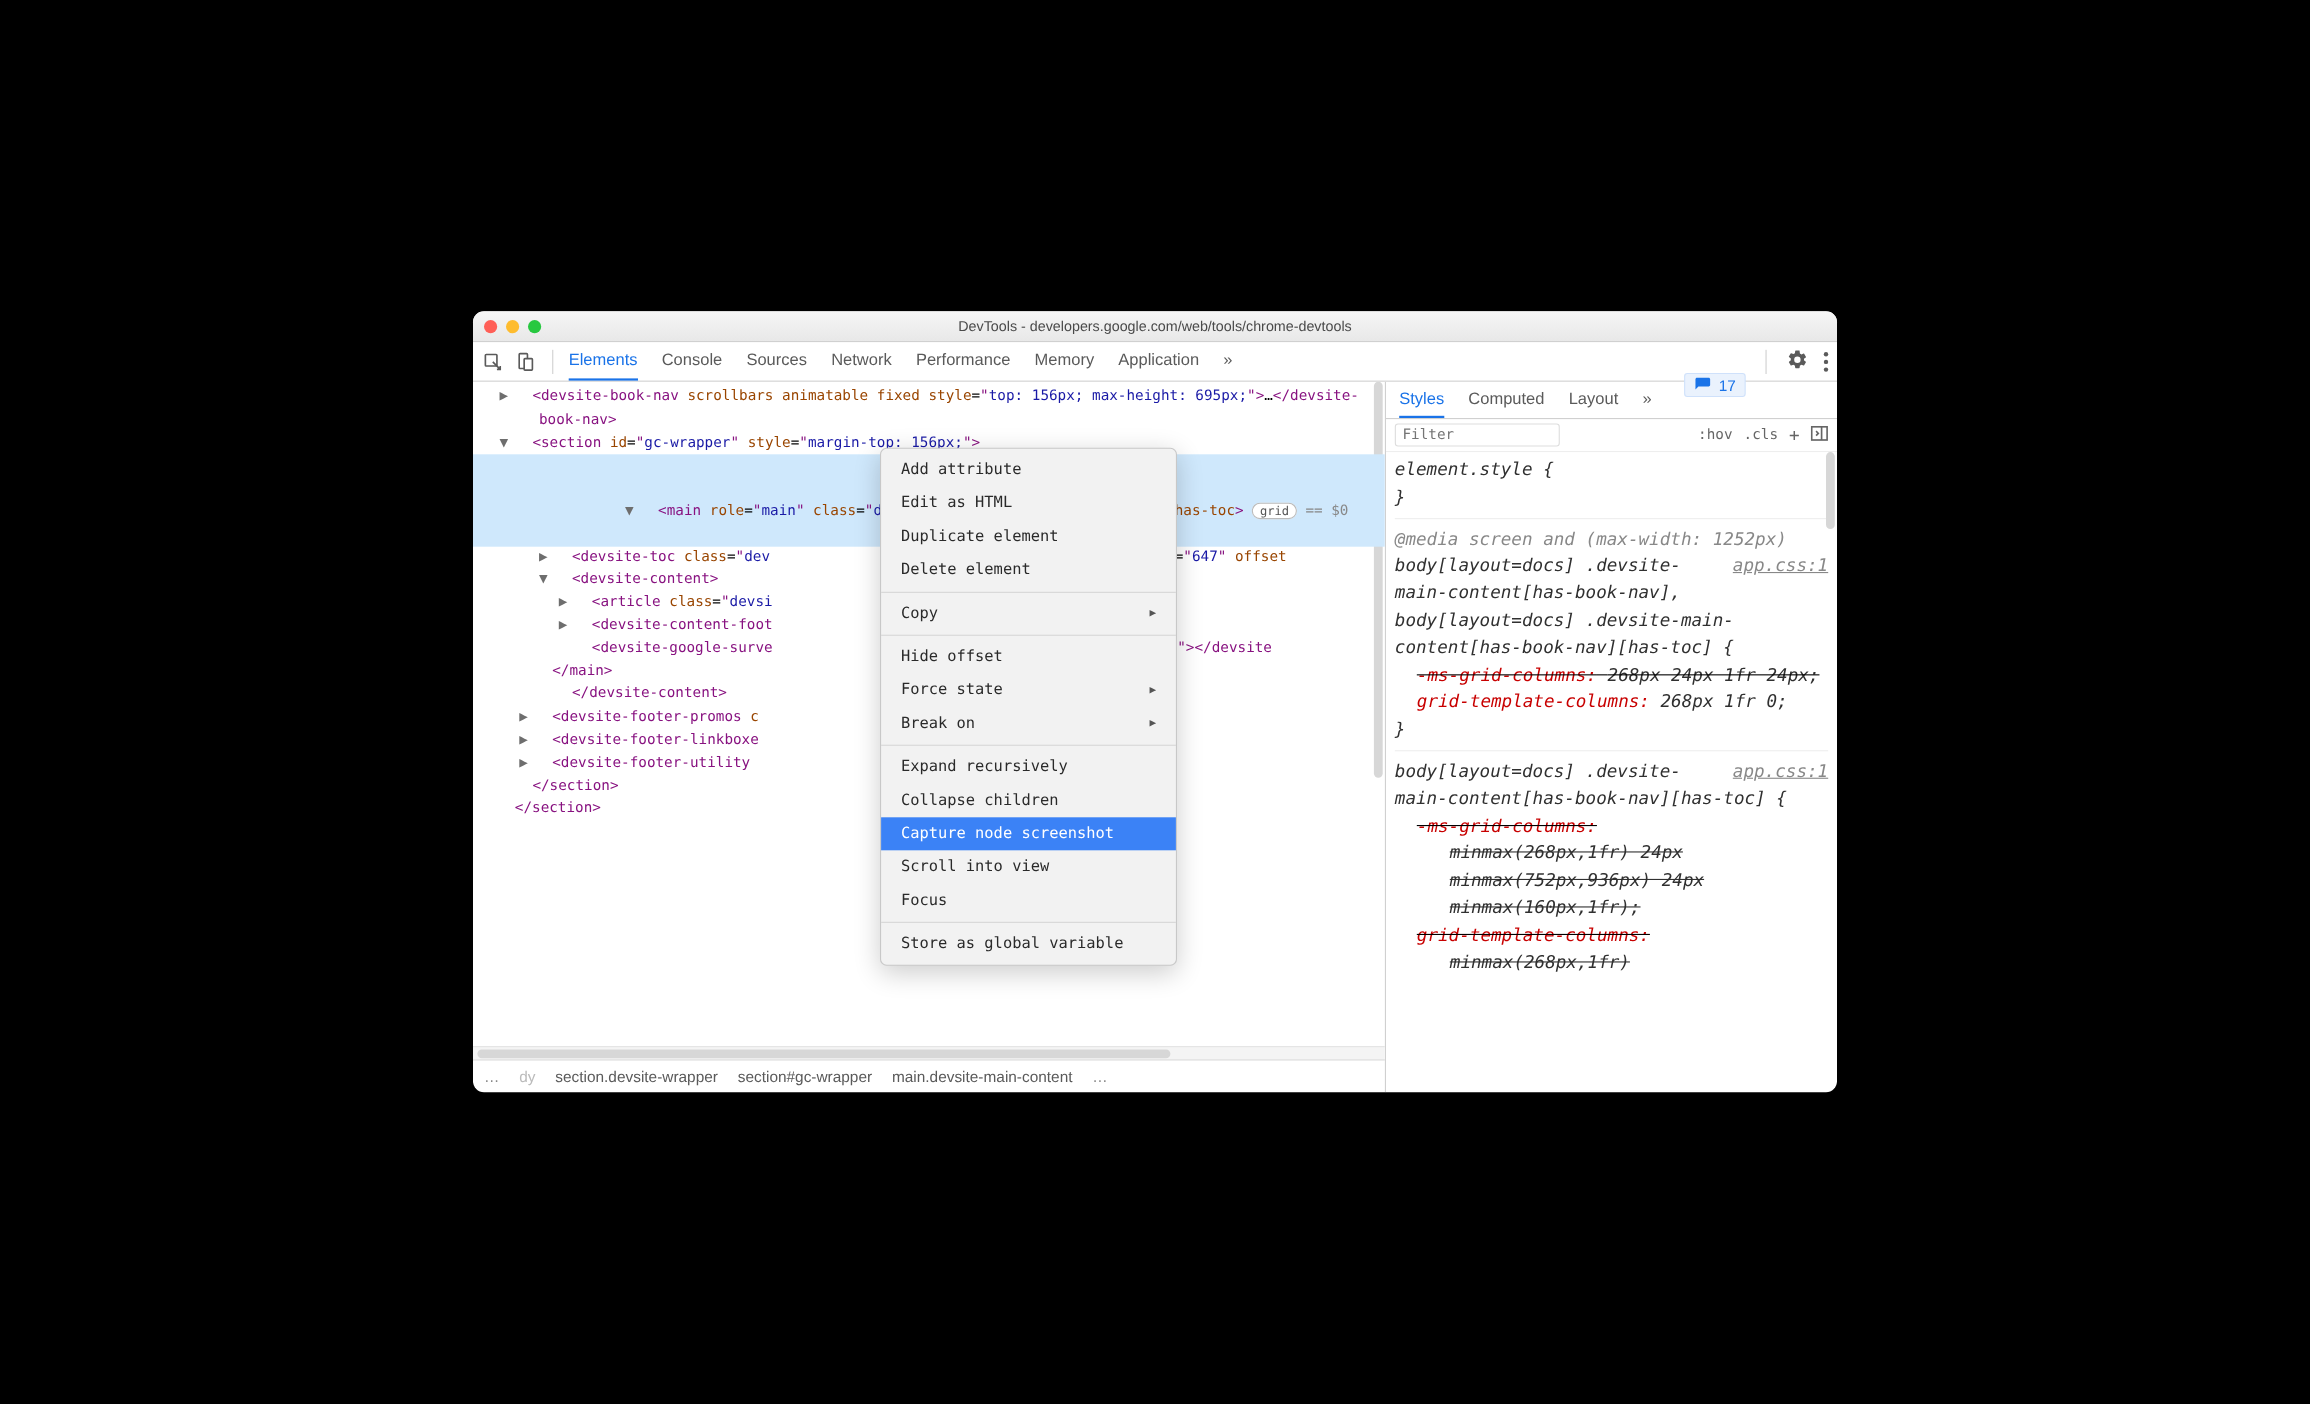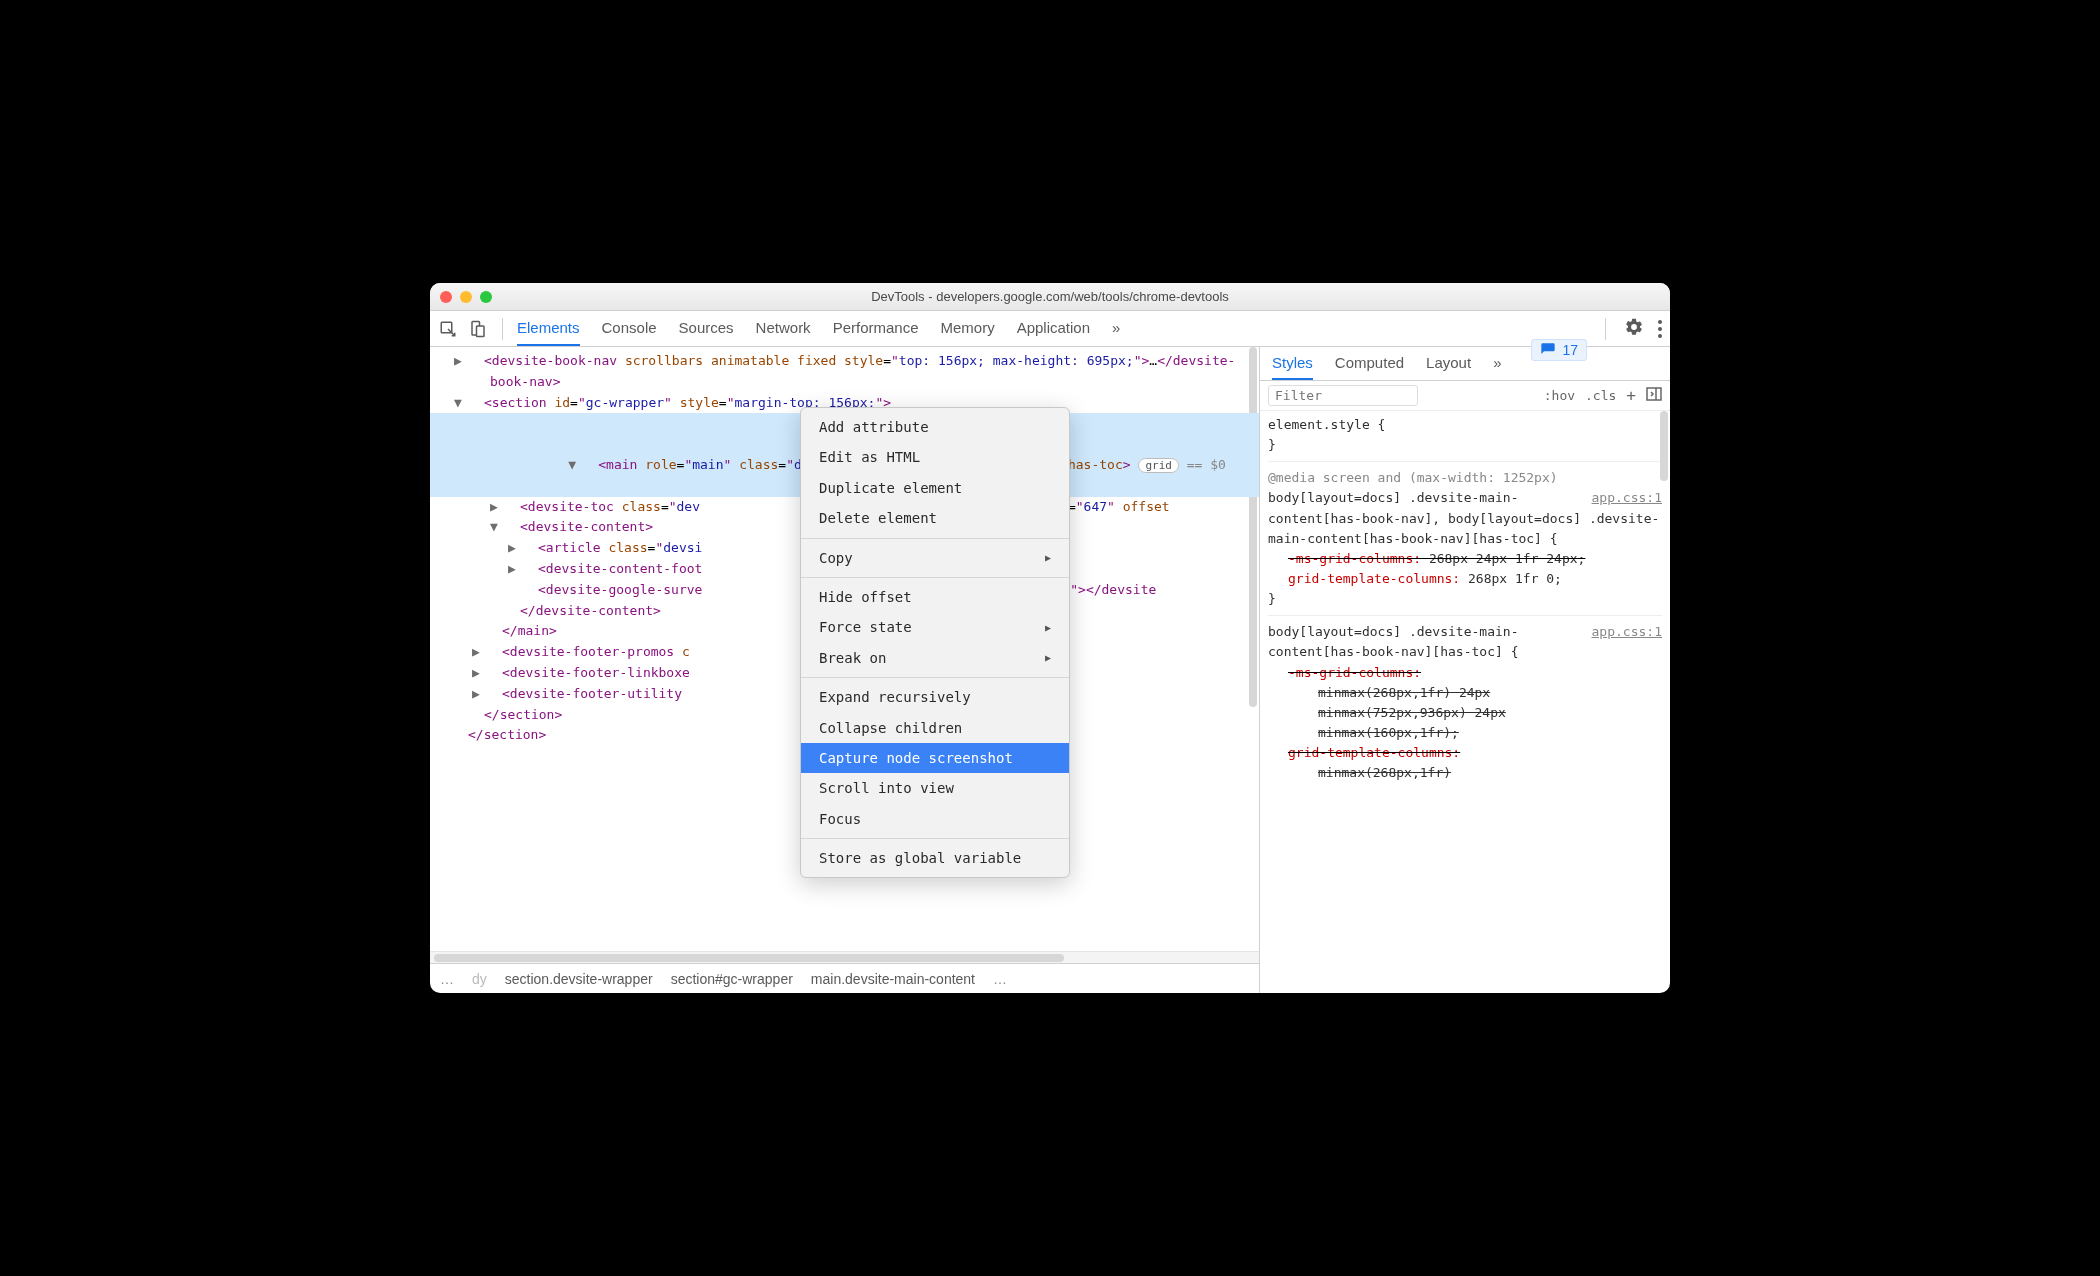--- a/index.html
+++ b/index.html
@@ -89,21 +89,21 @@
 
   
   .right { width:410px; display:flex; flex-direction:column; overflow:hidden; }
   .rtabs { height:34px; border-bottom:1px solid #d0d0d0; display:flex; align-items:center; gap:22px; padding:0 12px; font-size:15px; color:#5a5a5a; }
   .rtab { height:100%; display:flex; align-items:center; border-bottom:2px solid transparent; cursor:pointer; }
   .rtab.active { color:#1a73e8; border-bottom-color:#1a73e8; }
   .rfilter { height:30px; border-bottom:1px solid #eee; display:flex; align-items:center; gap:10px; padding:0 8px; font-family:Menlo,monospace; font-size:13px; color:#666;justify-content:space-between; }
   .rfilter input { border:1px solid #ddd; border-radius:3px; padding:2px 6px; font-size:13px; width:150px; font-family:Menlo,monospace; color:#888; }
   .rfilter .hov { }
   .rfilter .plus { font-size:16px; }
-  .rpanel { flex:1; overflow:hidden; font-family:Menlo,monospace; font-size:13px; line-height:1.55; padding:4px 8px; position:relative; }
+  .rpanel { flex:1; overflow:hidden; font-family:Menlo,monospace; font-size:16px; line-height:1.55; padding:4px 8px; position:relative;font-style:italic; }
   .rule { border-bottom:1px solid #eee; padding-bottom:6px; margin-bottom:6px; }
   .sel { color:#303030; }
   .prop { color:#c80000; }
   .val { color:#303030; }
   .strike { text-decoration:line-through; }
   .srclink { float:right; color:#888; text-decoration:underline; }
   .gray { color:#888; }
   .rvscroll { position:absolute; right:0; top:0; bottom:0; width:12px; }
   .rvscroll .vthumb { position:absolute; top:0; width:8px; right:2px; height:70px; background:#d7d7d7; border-radius:4px; }
 
@@ -206,23 +206,23 @@
         <div class="line indent3"><span class="arrow">▶</span><span class="punct">&lt;</span><span class="tag">devsite-toc</span> <span class="attrname">class</span>=<span class="punct">"</span><span class="attrval">dev</span>                         <span class="attrname">sible fixed</span> <span class="attrname">max-height</span>=<span class="punct">"</span><span class="attrval">647</span><span class="punct">"</span> <span class="attrname">offset</span></div>
 
         <div class="line indent3"><span class="arrow">▼</span><span class="punct">&lt;</span><span class="tag">devsite-content</span><span class="punct">&gt;</span></div>
 
         <div class="line indent4"><span class="arrow">▶</span><span class="punct">&lt;</span><span class="tag">article</span> <span class="attrname">class</span>=<span class="punct">"</span><span class="attrval">devsi</span></div>
 
         <div class="line indent4"><span class="arrow">▶</span><span class="punct">&lt;</span><span class="tag">devsite-content-foot</span>                       <span class="tag">devsite-content-footer</span><span class="punct">&gt;</span></div>
 
         <div class="line indent4"><span class="arrow">&nbsp;</span><span class="punct">&lt;</span><span class="tag">devsite-google-surve</span>                       <span class="attrval">j5ifxusvvmr4pp6ae5lwrctq</span><span class="punct">"&gt;&lt;/</span><span class="tag">devsite</span></div>
 
+        <div class="line indent2"><span class="arrow">&nbsp;</span><span class="punct">&lt;/</span><span class="tag">main</span><span class="punct">&gt;</span></div>
+
         <div class="line indent3"><span class="arrow">&nbsp;</span><span class="punct">&lt;/</span><span class="tag">devsite-content</span><span class="punct">&gt;</span></div>
-
-        <div class="line indent2"><span class="arrow">&nbsp;</span><span class="punct">&lt;/</span><span class="tag">main</span><span class="punct">&gt;</span></div>
 
         <div class="line indent2"><span class="arrow">▶</span><span class="punct">&lt;</span><span class="tag">devsite-footer-promos</span> <span class="attrname">c</span>                     <span class="tag">devsite-footer-promos</span><span class="punct">&gt;</span></div>
 
         <div class="line indent2"><span class="arrow">▶</span><span class="punct">&lt;</span><span class="tag">devsite-footer-linkboxe</span>                    …<span class="punct">&lt;/</span><span class="tag">devsite-footer-linkboxes</span><span class="punct">&gt;</span></div>
 
         <div class="line indent2"><span class="arrow">▶</span><span class="punct">&lt;</span><span class="tag">devsite-footer-utility</span>                     <span class="tag">/devsite-footer-utility</span><span class="punct">&gt;</span></div>
 
         <div class="line indent1"><span class="arrow">&nbsp;</span><span class="punct">&lt;/</span><span class="tag">section</span><span class="punct">&gt;</span></div>
 
         <div class="line indent0"><span class="arrow">&nbsp;</span><span class="punct">&lt;/</span><span class="tag">section</span><span class="punct">&gt;</span></div>

